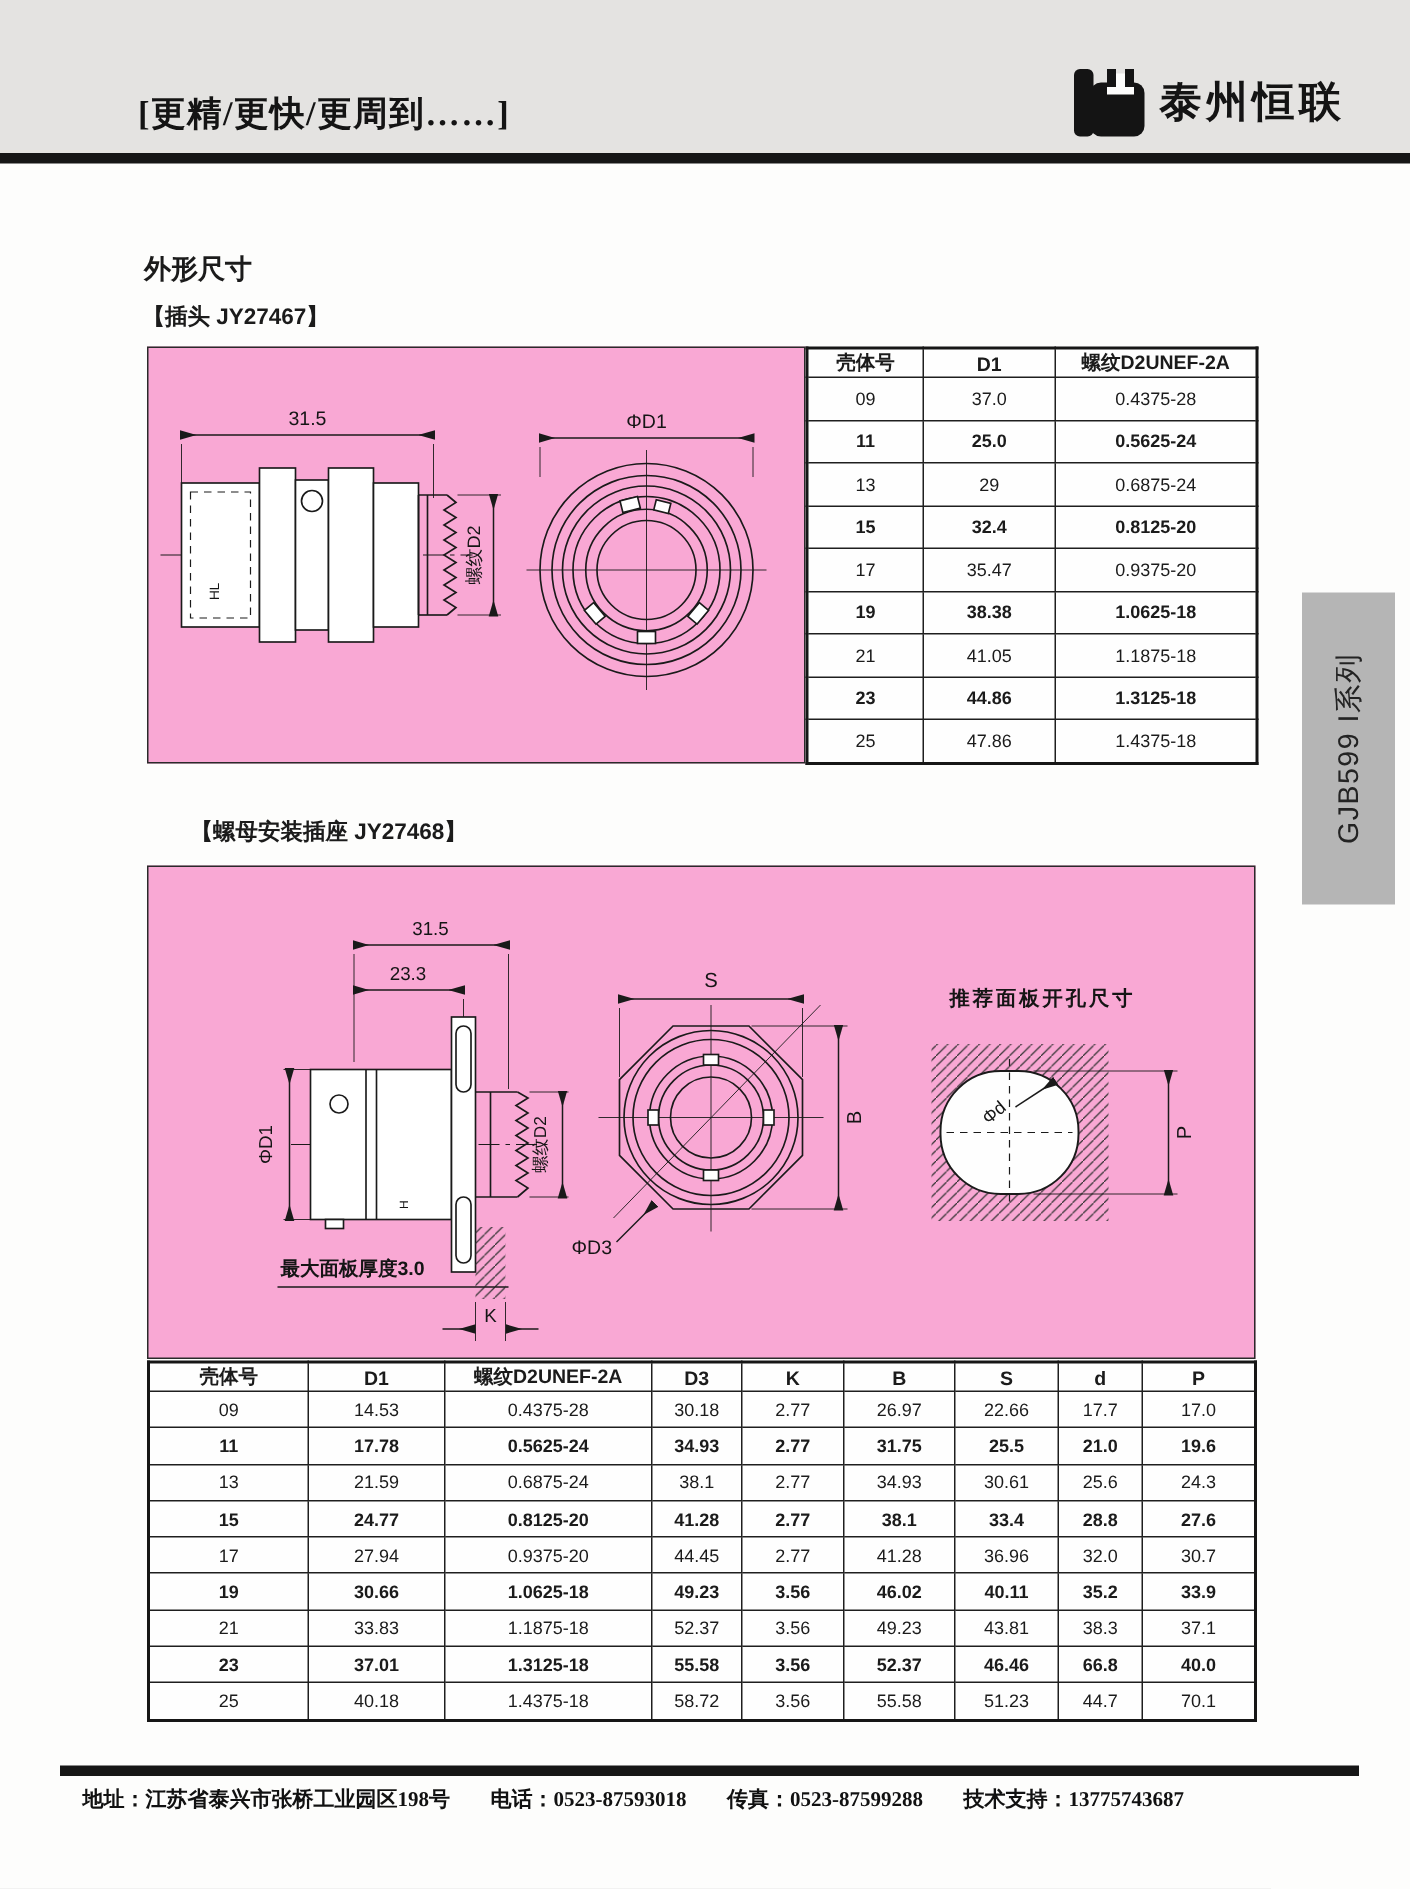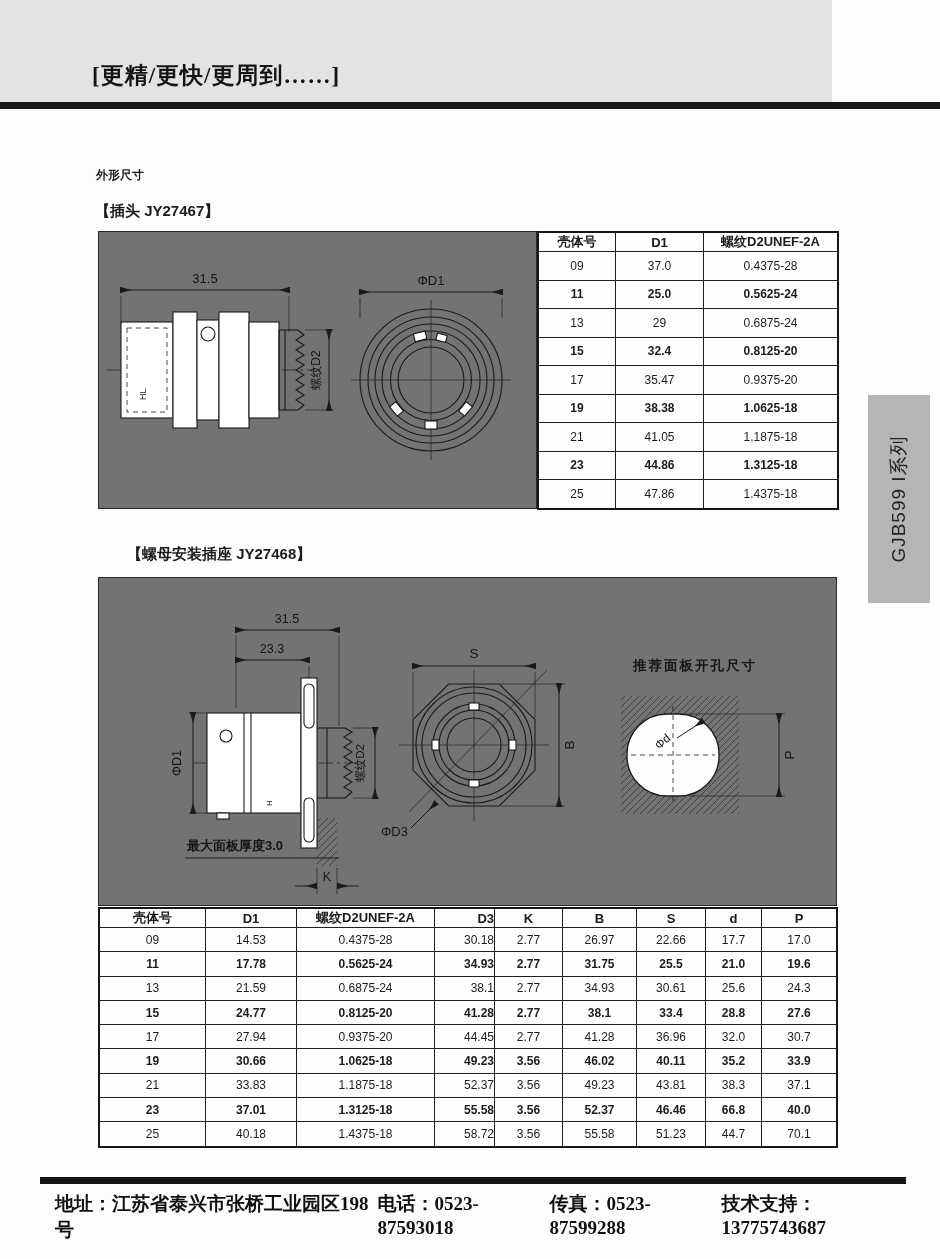--- a/index.html
+++ b/index.html
@@ -1,79 +1,90 @@
 <!DOCTYPE html>
 <html><head>
 <meta charset="utf-8">
 <style>
   html,body{margin:0;padding:0;background:#e9e9e9;}
   .page{position:relative;width:940px;height:1259px;background:#fdfdfc;overflow:hidden;
         font-family:"Liberation Sans",sans-serif;color:#1b1b1b;}
   
-  .hdr{position:absolute;left:0;top:0;width:832px;height:102px;background:#e4e3e1;}
+  .hdr{position:absolute;left:0;top:0;width:940px;height:102px;background:#e4e3e1;}
   .hdr-rule{position:absolute;left:0;top:102px;width:940px;height:7px;background:#161616;}
   .slogan{position:absolute;left:92px;top:60px;font-family:"Liberation Serif",serif;
           font-weight:700;font-size:23px;letter-spacing:1px;color:#141414;}
   .logo{position:absolute;left:716px;top:44px;display:flex;align-items:center;gap:9px;}
   .logo-mark{width:48px;height:48px;}
   .brand{font-size:28px;font-weight:900;letter-spacing:3px;color:#141414;
          font-family:"Liberation Sans",sans-serif;}
   
   .side-tab{position:absolute;left:868px;top:395px;width:62px;height:208px;background:#b5b5b5;}
   .side-tab span{position:absolute;left:50%;top:50%;transform:translate(-50%,-50%) rotate(-90deg);
                  white-space:nowrap;font-size:19px;color:#232323;letter-spacing:1px;}
   
-  .page-title{position:absolute;left:96px;top:167px;font-size:12px;font-weight:700;}
+  .page-title{position:absolute;left:96px;top:167px;font-size:18px;font-weight:700;}
   .sec-title{position:absolute;font-size:15px;font-weight:700;}
   #sec1{left:95px;top:202px;}
   #sec2{left:95px;top:545px;margin-left:32px;}
   
-  .figbox{position:absolute;background:#737373;border:1.5px solid #2a2a2a;}
+  .figbox{position:absolute;background:#f9a8d4;border:1.5px solid #2a2a2a;}
   #fig1{left:98px;top:231px;width:437px;height:276px;}
   #fig2{left:98px;top:577px;width:737px;height:327px;}
   
   .tbl{position:absolute;border-collapse:collapse;table-layout:fixed;background:#fefefe;
        font-size:12px;border:2px solid #161616;}
   .tbl th,.tbl td{border:1px solid #1e1e1e;text-align:center;vertical-align:middle;padding:0;}
   .tbl th{font-weight:600;font-size:13px;}
   .tbl td{font-weight:400;}
   .tbl tbody tr:nth-child(even) td{font-weight:700;}
   #table1{left:537px;top:231px;width:302px;height:279px;}
   #table1 :is(th,td):nth-child(1){width:76px;}
   #table1 :is(th,td):nth-child(2){width:87px;}
   #table2{left:98px;top:907px;width:740px;height:241px;}
   #table2 :is(th,td):nth-child(1){width:105px;}
   #table2 :is(th,td):nth-child(2){width:90px;}
   #table2 :is(th,td):nth-child(3){width:137px;}
-  #table2 :is(th,td):nth-child(4){width:59px;text-align:right;}
+  #table2 :is(th,td):nth-child(4){width:59px;}
   #table2 :is(th,td):nth-child(5){width:67px;}
   #table2 :is(th,td):nth-child(6){width:73px;}
   #table2 :is(th,td):nth-child(7){width:68px;}
   #table2 :is(th,td):nth-child(8){width:55px;}
   
   .ftr-rule{position:absolute;left:40px;top:1177px;width:866px;height:7px;background:#161616;}
-  .ftr{position:absolute;left:55px;top:1191px;width:860px;display:flex;
-       font-family:"Liberation Serif",serif;font-weight:700;font-size:19px;color:#111;}
+  .ftr{position:absolute;left:55px;top:1191px;width:860px;display:flex;gap:27px;
+       font-family:"Liberation Serif",serif;font-weight:700;font-size:14px;color:#111;}
   
   svg{display:block;}
   svg text{font-family:"Liberation Sans",sans-serif;fill:#151515;}
   .ln{fill:#fff;stroke:#1a1a1a;stroke-width:1.1;}
   .st{fill:none;stroke:#1a1a1a;stroke-width:1.1;}
   .thin{fill:none;stroke:#1a1a1a;stroke-width:0.6;}
   .dim{fill:none;stroke:#1a1a1a;stroke-width:1;}
   .cl{fill:none;stroke:#1a1a1a;stroke-width:0.7;stroke-dasharray:14 4 3 4;}
   .dsh{fill:none;stroke:#1a1a1a;stroke-width:0.8;stroke-dasharray:5 4;}
 </style>
 </head>
 <body>
 
 <div class="page">
 
   <div class="hdr">
     <span class="slogan">[更精/更快/更周到……]</span>
+    <div class="logo">
+      <svg class="logo-mark" viewBox="0 0 48 48">
+        <rect x="11" y="11" width="36" height="36" rx="7" fill="#141414"></rect>
+        <rect x="0" y="2" width="13" height="45" rx="4" fill="#141414"></rect>
+        <rect x="22" y="2" width="6" height="21" fill="#141414"></rect>
+        <rect x="34" y="2" width="6" height="21" fill="#141414"></rect>
+        <rect x="22" y="14" width="18" height="5" fill="#fdfdfc"></rect>
+        <rect x="28" y="5" width="6" height="9" fill="#fdfdfc"></rect>
+      </svg>
+      <span class="brand">泰州恒联</span>
+    </div>
   </div>
   <div class="hdr-rule"></div>
 
   <div class="side-tab">
     <span>GJB599 I系列</span>
   </div>
 
   <div class="page-title">外形尺寸</div>
   <div class="sec-title" id="sec1">【插头 JY27467】</div>
   <div class="sec-title" id="sec2">【螺母安装插座 JY27468】</div>

